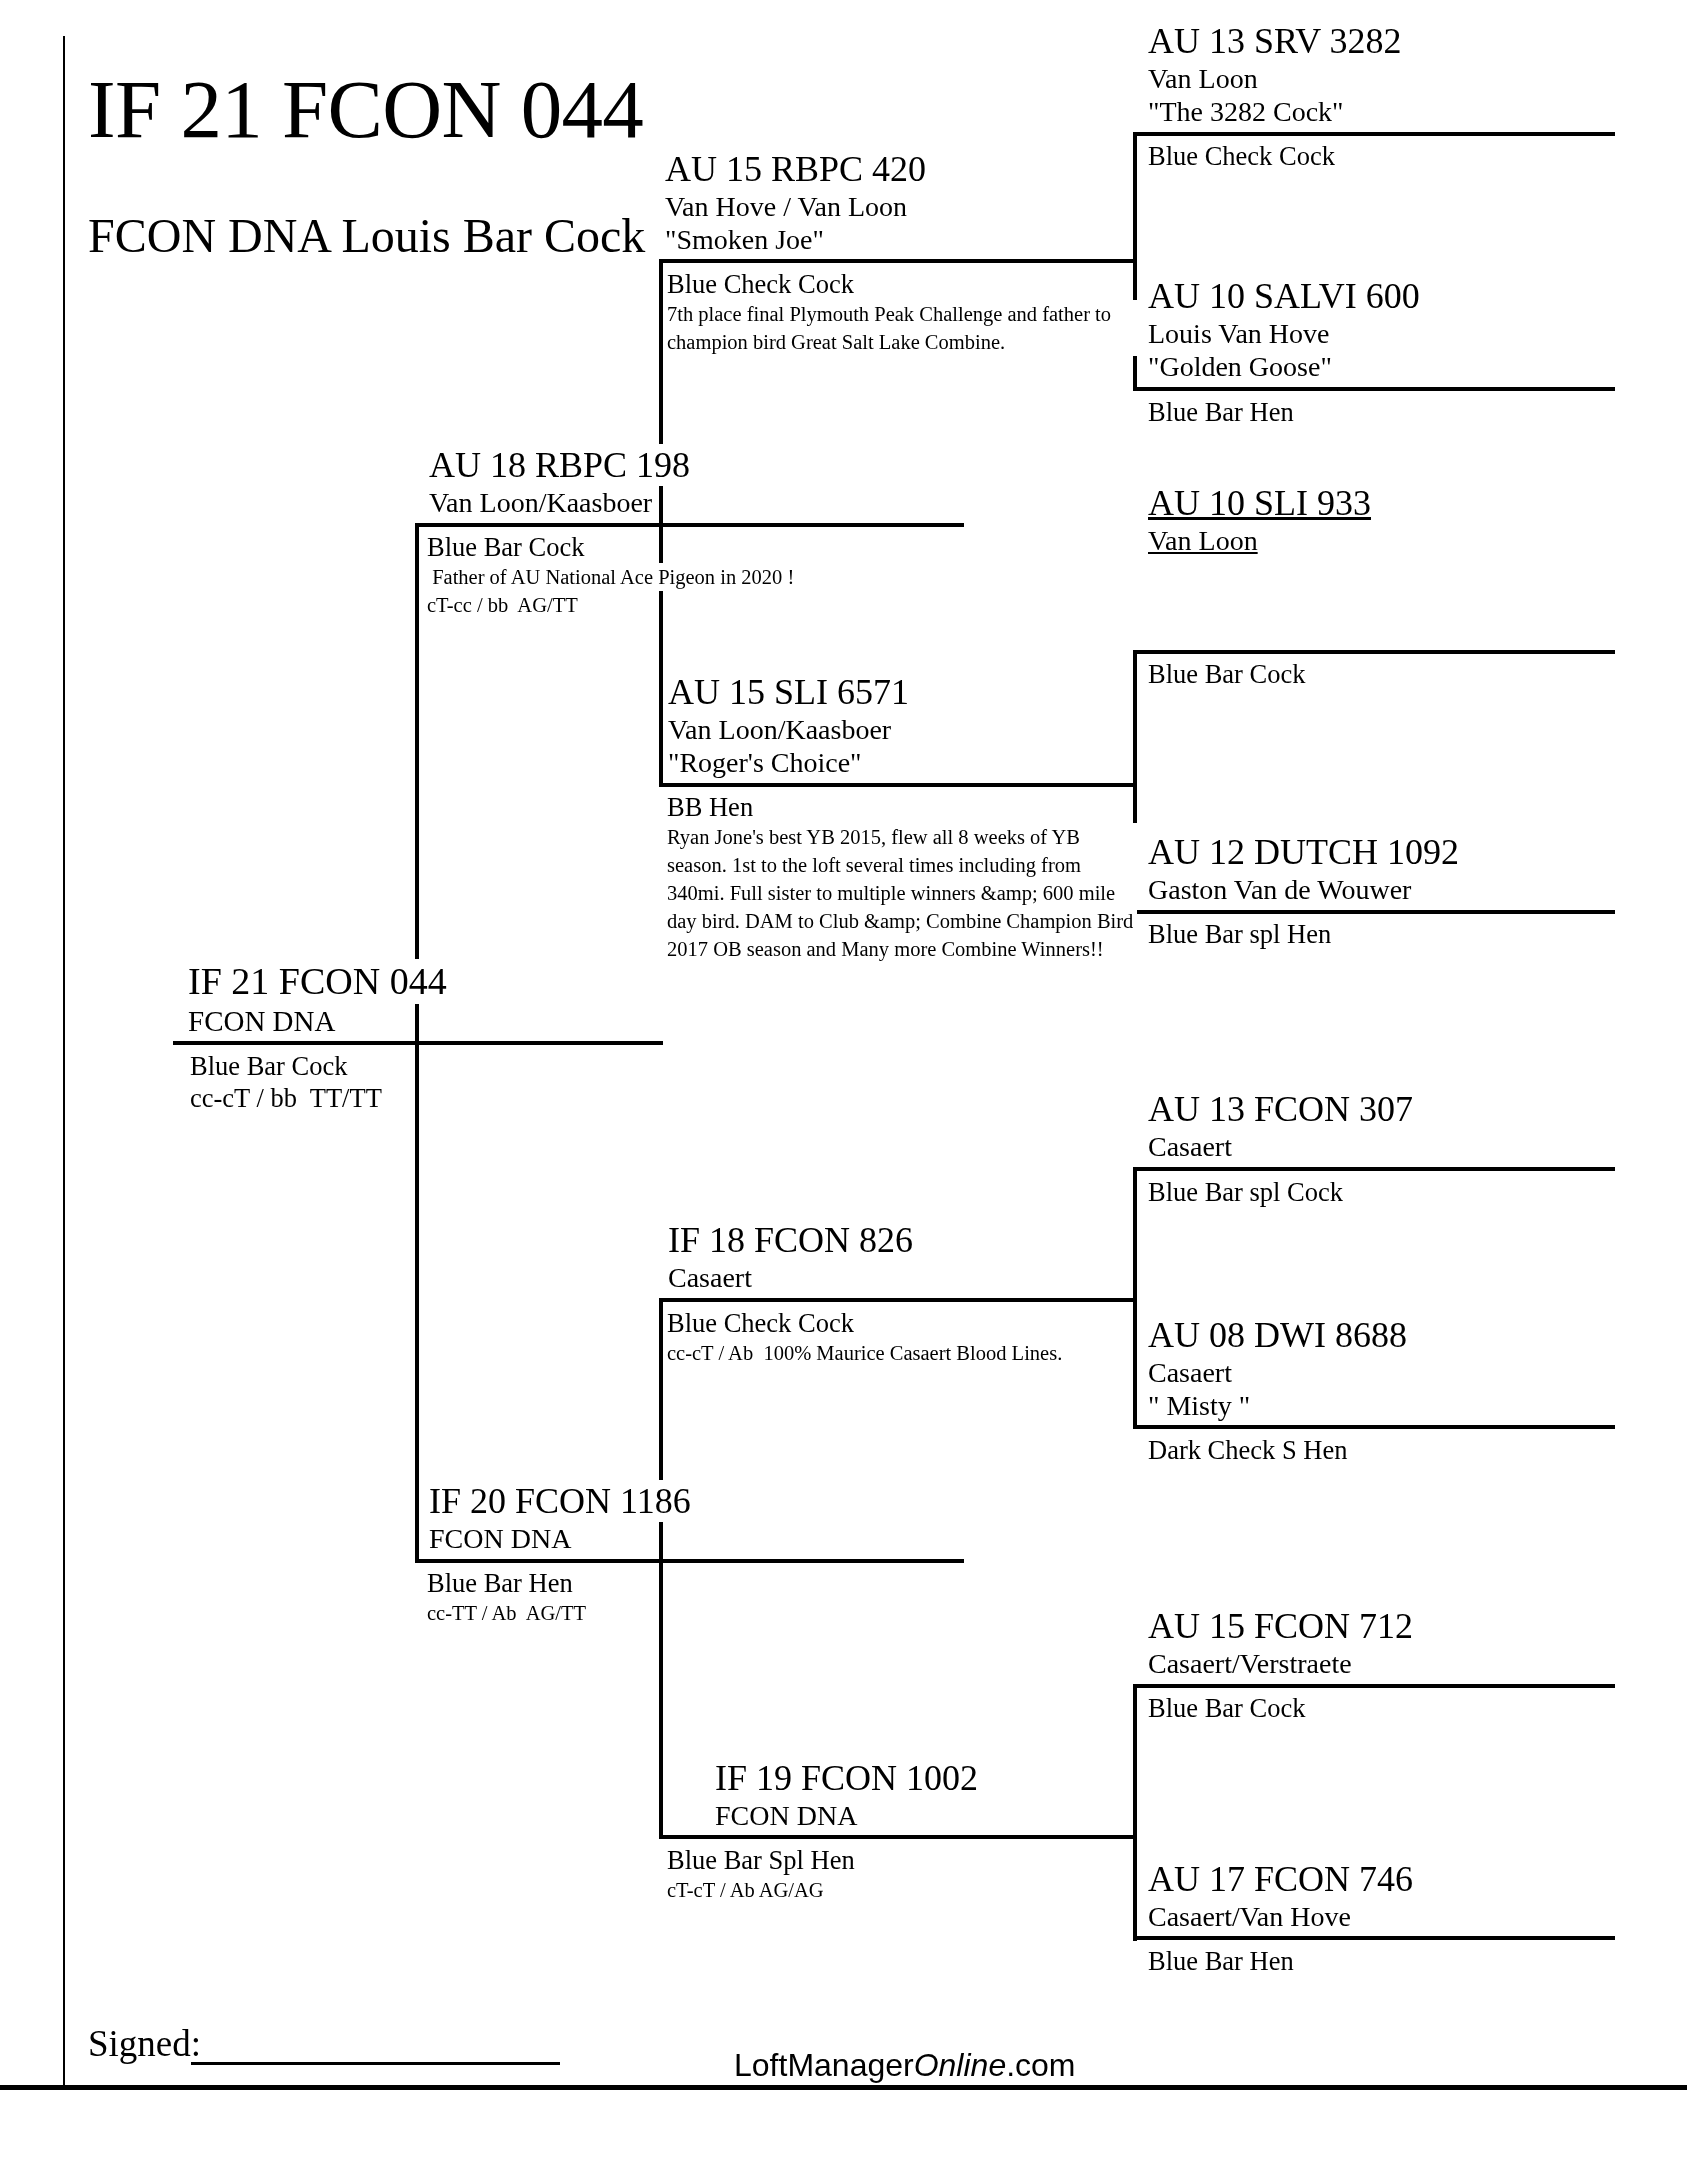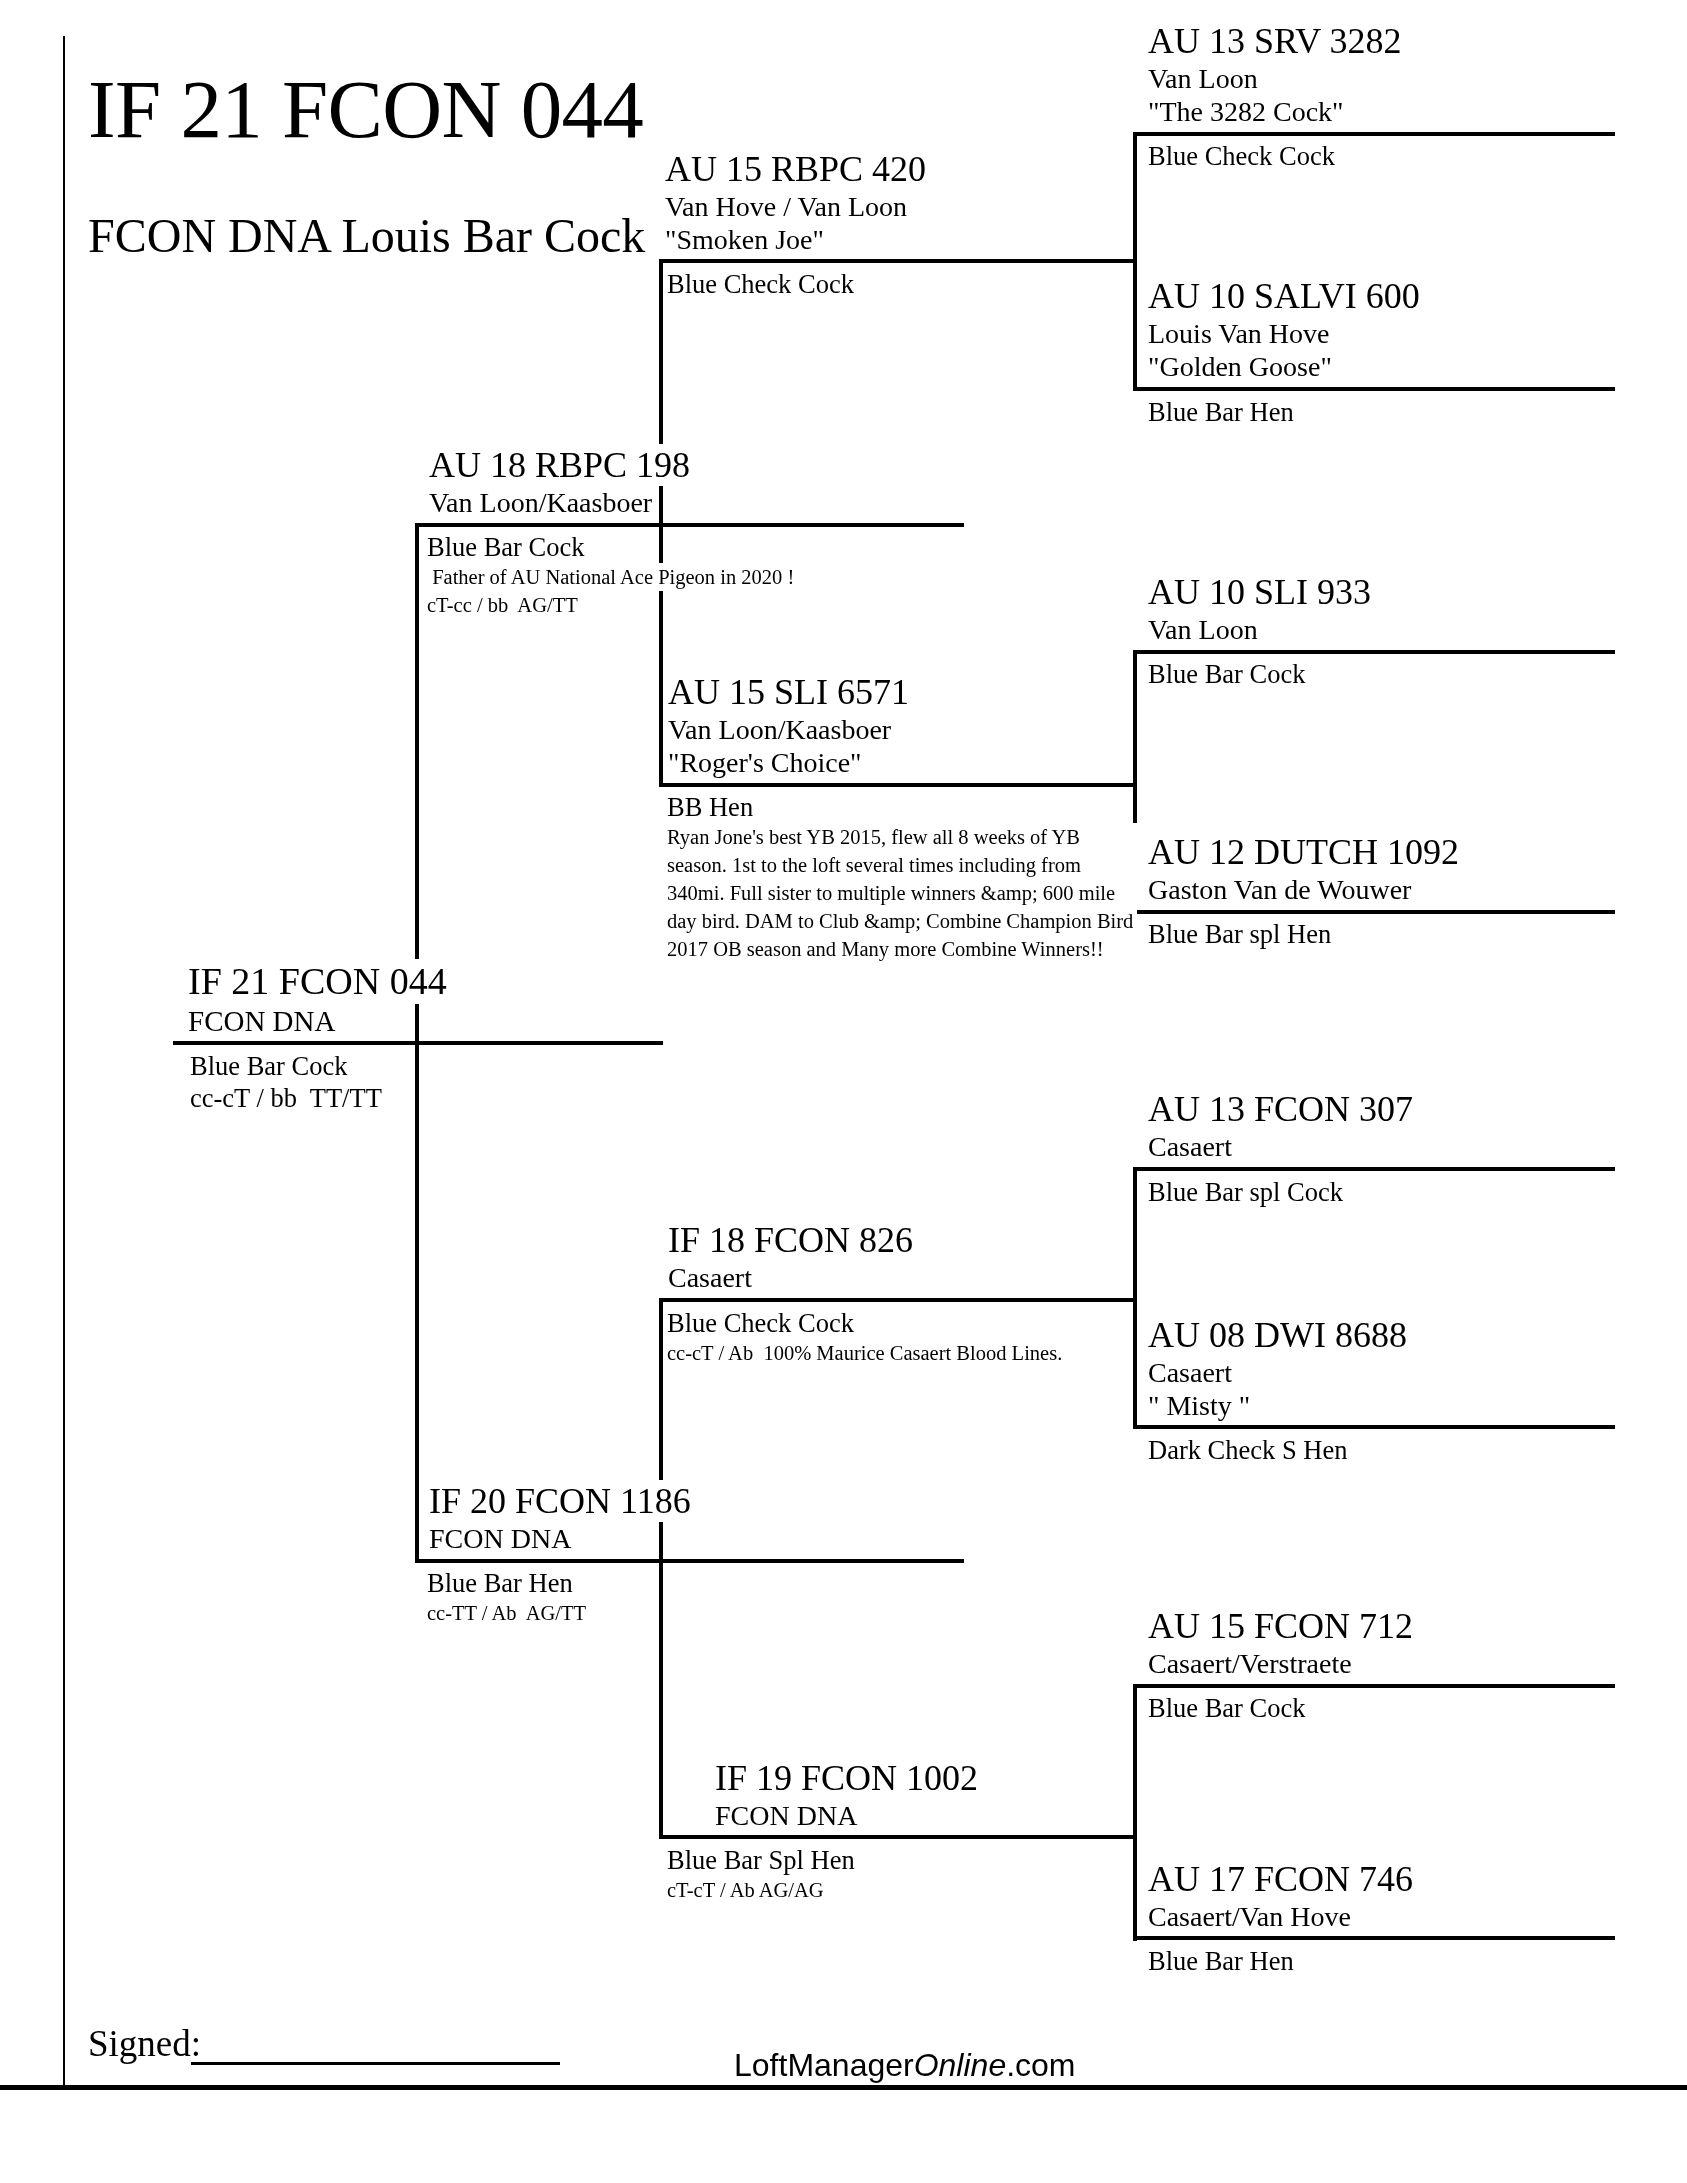--- a/index.html
+++ b/index.html
@@ -88,20 +88,21 @@
   <div class="bcomment">cc-TT / Ab  AG/TT</div>
 </div>
 
 <div class="abs bird-names" style="left:665px;bottom:1927px;">
   <div class="bname">AU 15 RBPC 420</div>
   <div class="bstrain">Van Hove / Van Loon</div>
   <div class="bnick">"Smoken Joe"</div>
 </div>
 <div class="abs note" style="left:667px;top:268px;">
   <div class="bcolor">Blue Check Cock</div>
+  <div class="bcomment" style="max-width:470px;">7th place final Plymouth Peak Challenge and father to champion bird Great Salt Lake Combine.</div>
 </div>
 
 <div class="abs bird-names" style="left:668px;bottom:1404px;">
   <div class="bname">AU 15 SLI 6571</div>
   <div class="bstrain">Van Loon/Kaasboer</div>
   <div class="bnick">"Roger's Choice"</div>
 </div>
 <div class="abs note" style="left:667px;top:791px;">
   <div class="bcolor">BB Hen</div>
   <div class="bcomment" style="max-width:470px;">Ryan Jone's best YB 2015, flew all 8 weeks of YB season. 1st to the loft several times including from 340mi. Full sister to multiple winners &amp;amp; 600 mile day bird. DAM to Club &amp;amp; Combine Champion Bird 2017 OB season and Many more Combine Winners!!</div>
@@ -136,21 +137,21 @@
 
 <div class="abs bird-names" style="left:1148px;bottom:1800px;">
   <div class="bname">AU 10 SALVI 600</div>
   <div class="bstrain">Louis Van Hove</div>
   <div class="bnick">"Golden Goose"</div>
 </div>
 <div class="abs note" style="left:1148px;top:396px;">
   <div class="bcolor">Blue Bar Hen</div>
 </div>
 
-<div class="abs bird-names" style="left:1148px;bottom:1537px;">
+<div class="abs bird-names" style="left:1148px;bottom:1626px;text-decoration:underline;">
   <div class="bname">AU 10 SLI 933</div>
   <div class="bstrain">Van Loon</div>
 </div>
 <div class="abs note" style="left:1148px;top:658px;">
   <div class="bcolor">Blue Bar Cock</div>
 </div>
 
 <div class="abs bird-names" style="left:1148px;bottom:1277px;">
   <div class="bname">AU 12 DUTCH 1092</div>
   <div class="bstrain">Gaston Van de Wouwer</div>

